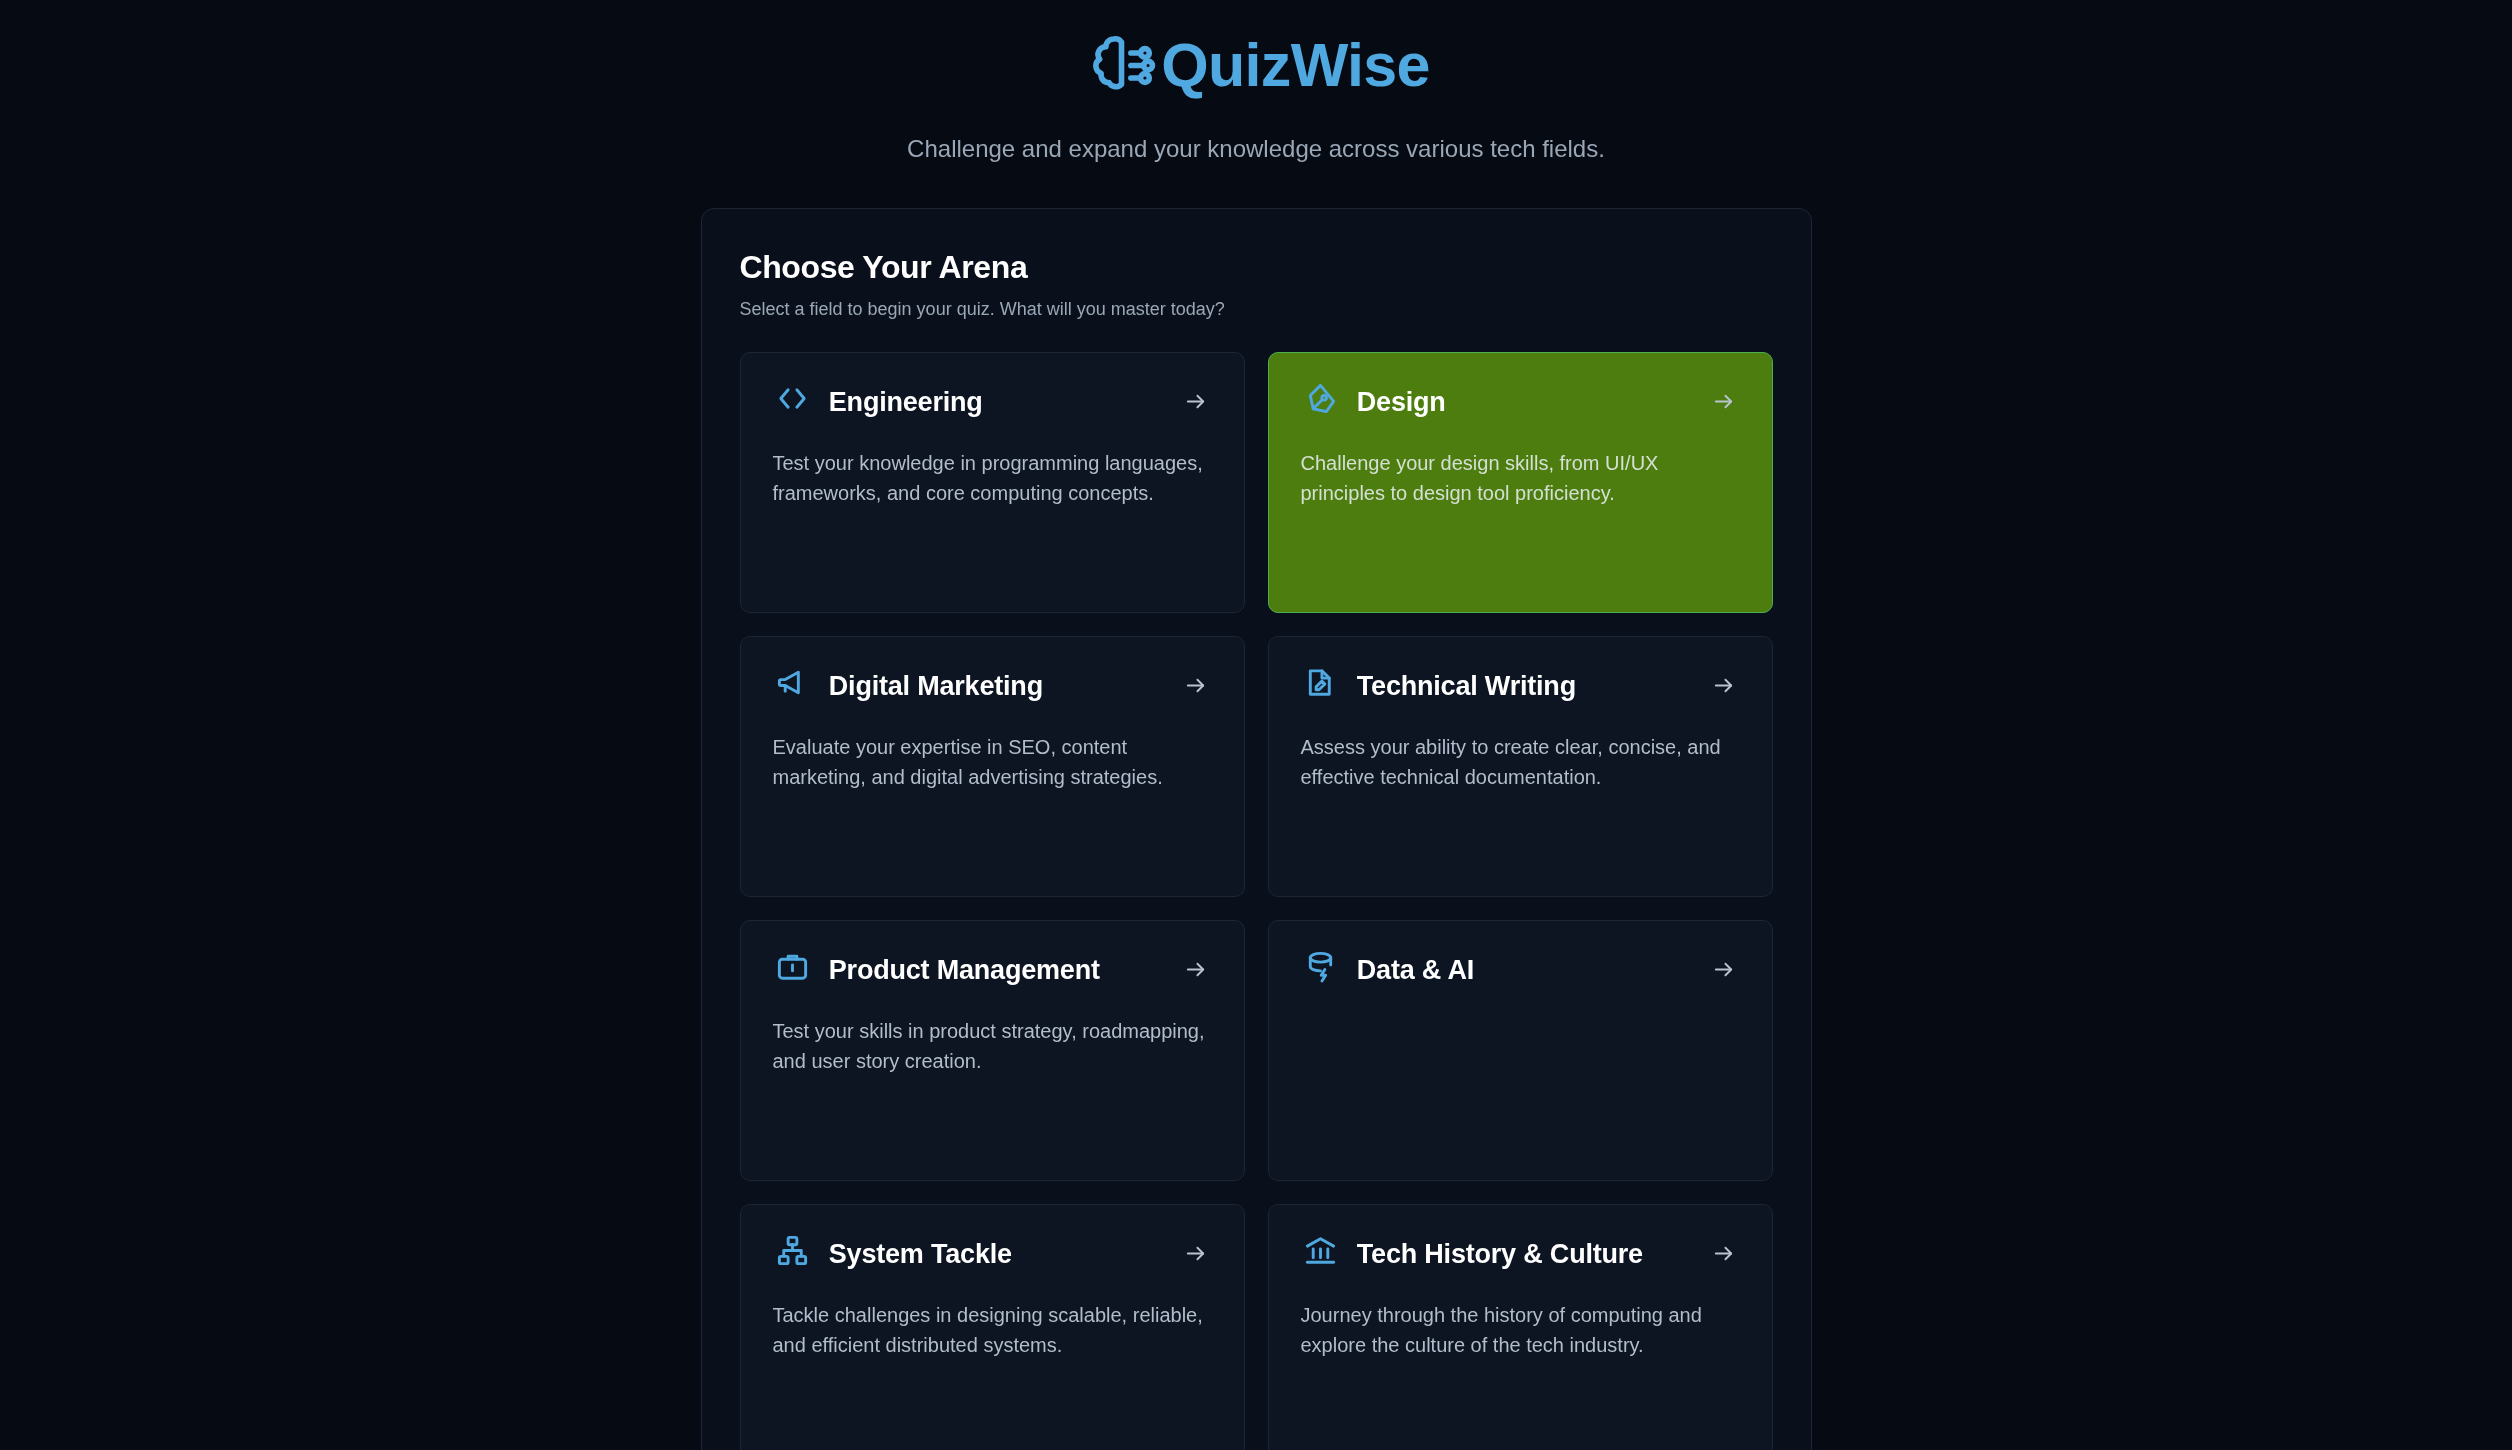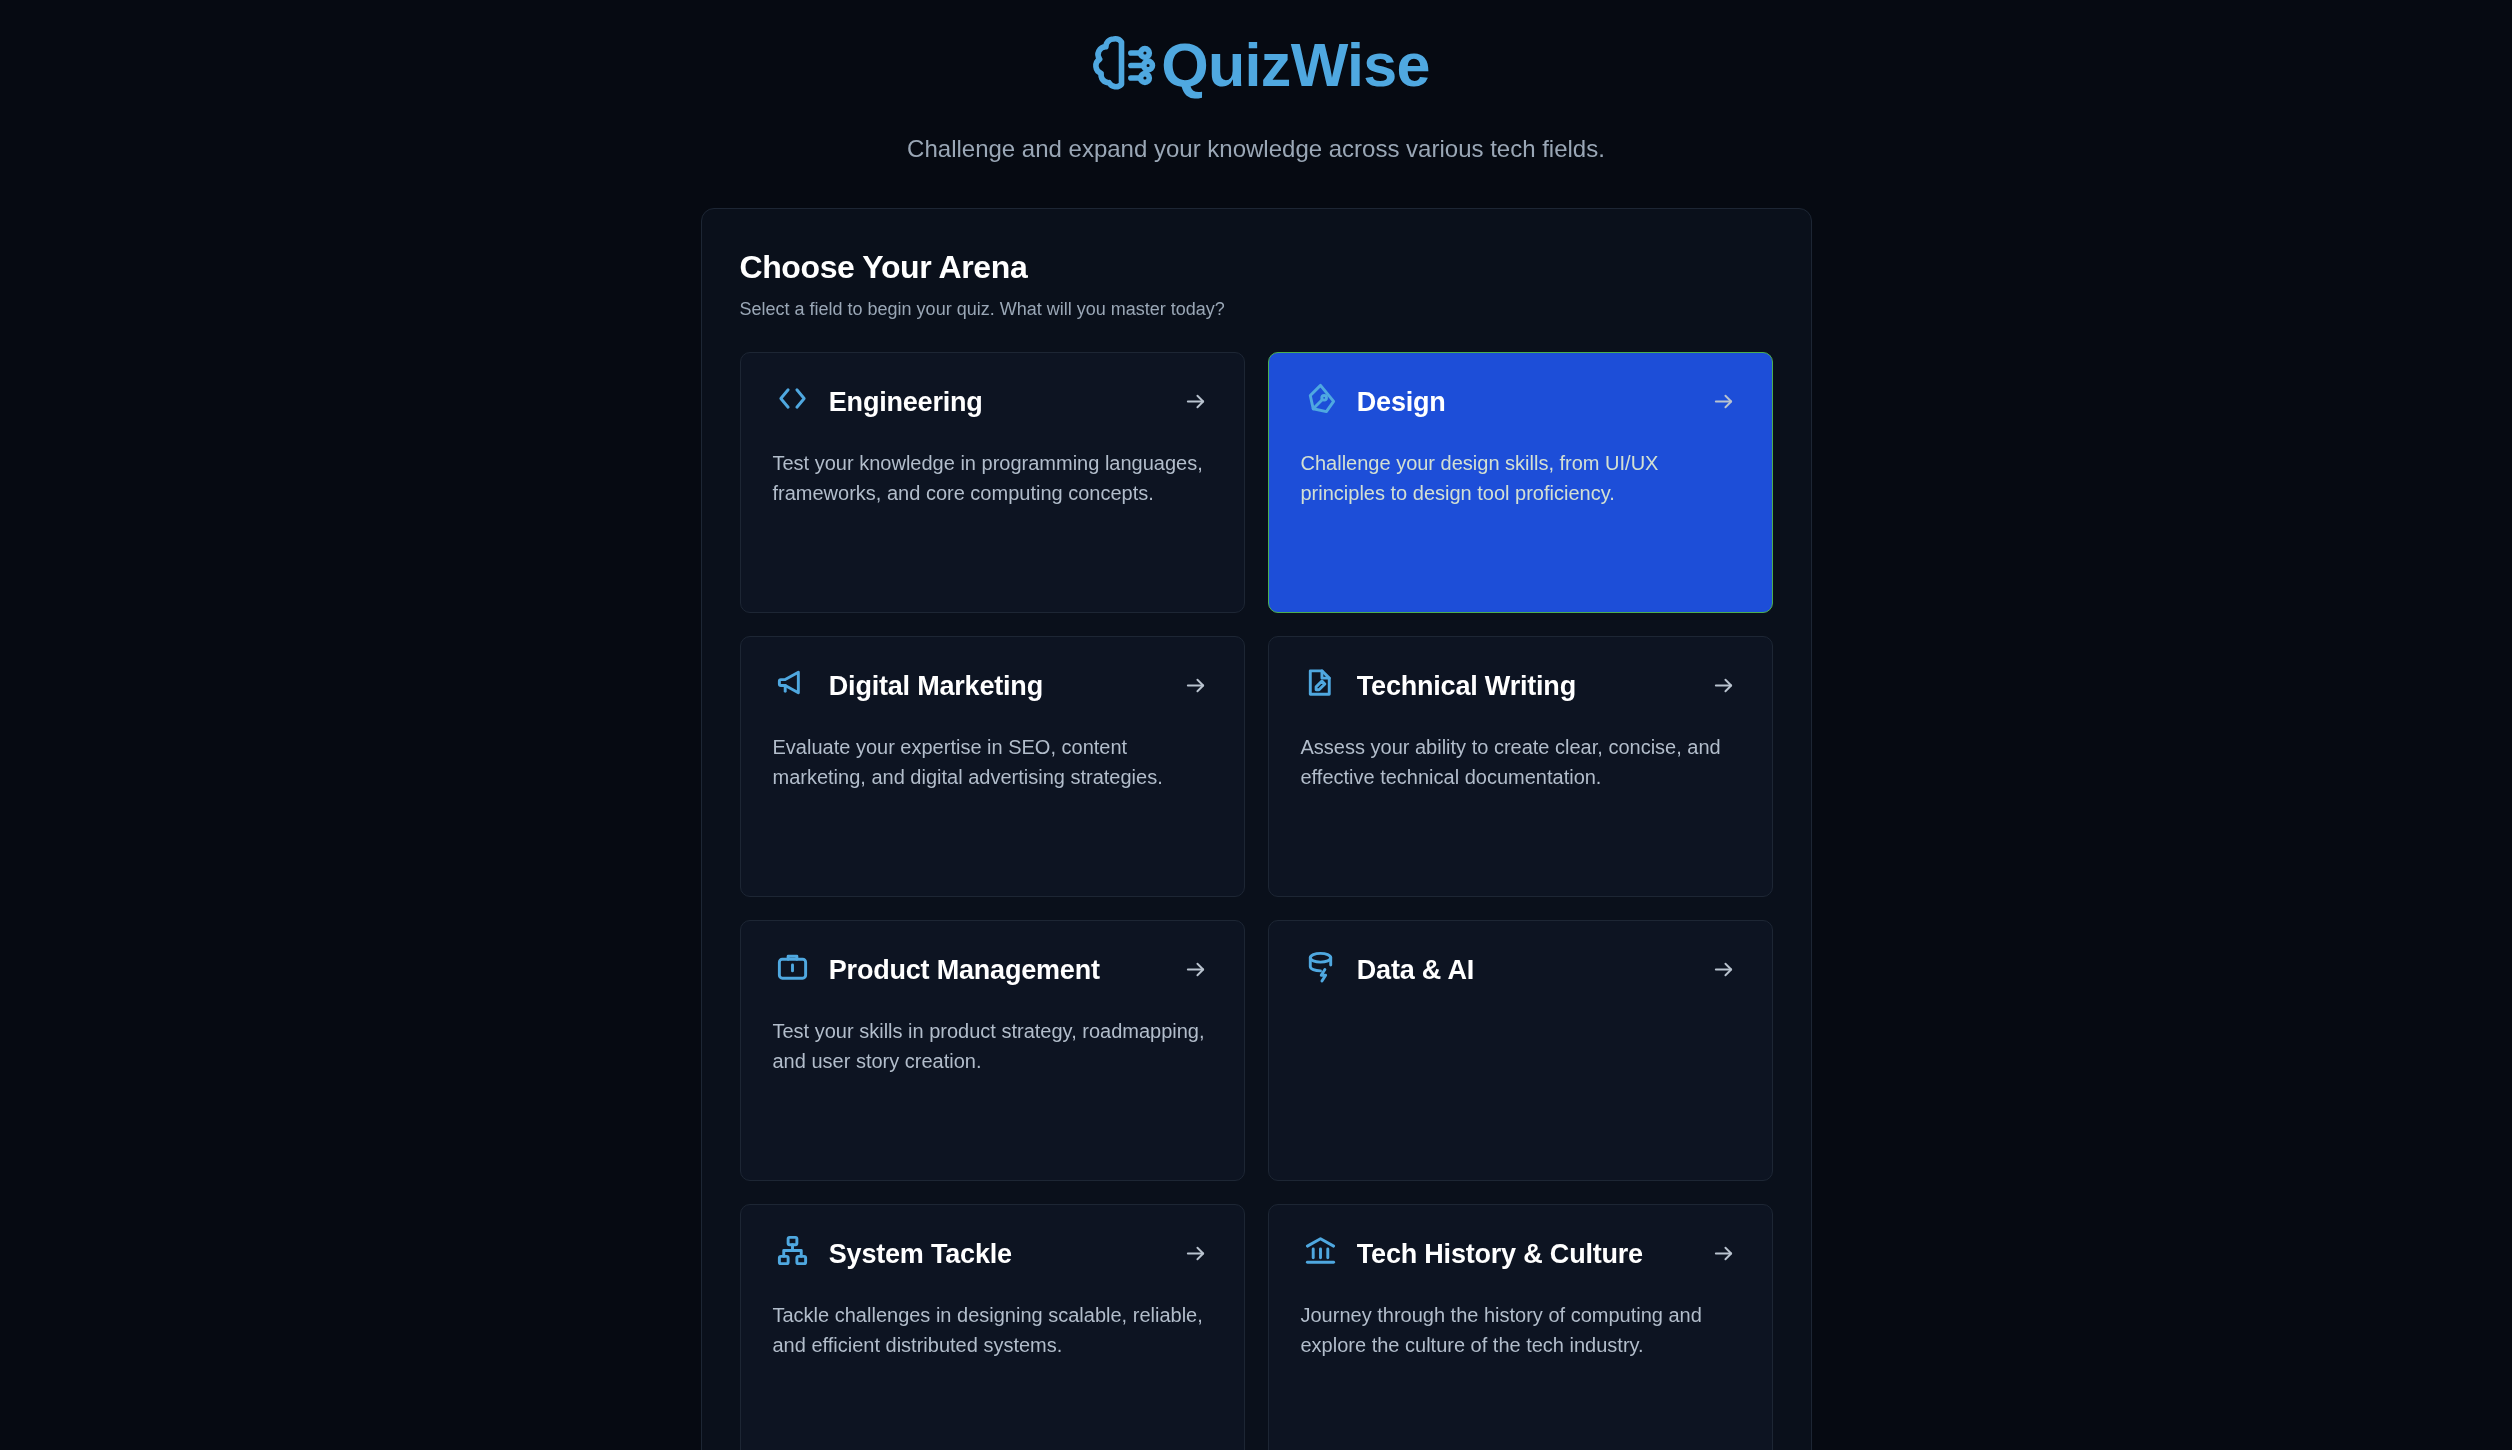--- a/index.html
+++ b/index.html
@@ -77,21 +77,21 @@
   .card {
     background: #0d1422;
     border: 0.7px solid #1d2634;
     border-radius: 10px;
     padding: 26px 32px 32px 32px;
     min-height: 261px;
     cursor: pointer;
     position: relative;
   }
   .card.selected {
-    background: #1d4ed8;
+    background: #4d7c0f;
     border: 1.4px solid #4caf50;
   }
   .card-head {
     display: flex;
     align-items: flex-end;
     gap: 17.3px;
   }
   .card-icon {
     width: 39px;
     height: 39px;

